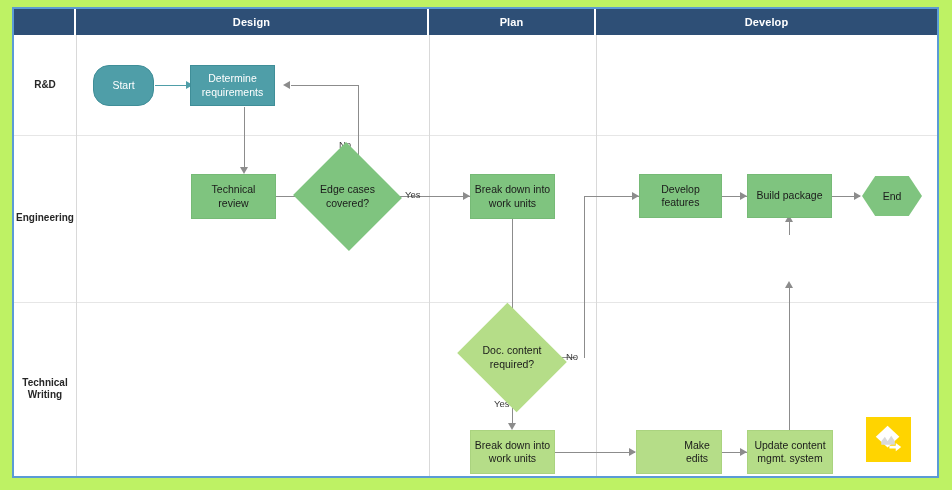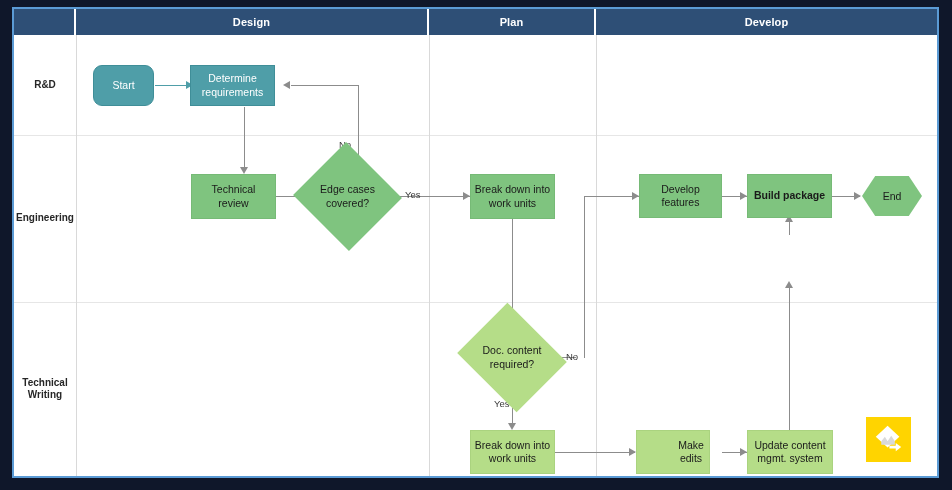--- a/index.html
+++ b/index.html
@@ -5,21 +5,21 @@
   html, body {
     margin: 0;
     padding: 0;
     background: #ffffff;
     font-family: "Liberation Sans", sans-serif;
   }
   #stage {
     position: relative;
     width: 952px;
     height: 490px;
-    background: #0f172a;
+    background: #bef264;
     overflow: hidden;
   }
 
   
   #frame {
     position: absolute;
     left: 12px;
     top: 7px;
     width: 927px;
     height: 471px;
@@ -87,21 +87,21 @@
     font-size: 10.5px;
     line-height: 1.25;
     color: #1a1a1a;
     padding: 1px 3px;
   }
   .node.teal {
     background: #4f9ea8;
     color: #ffffff;
     border: 1px solid #3f8e98;
   }
-  .node.teal.pill { border-radius: 9px; }
+  .node.teal.pill { border-radius: 16px; }
   .node.green {
     background: #7fc47f;
     border: 1px solid #76ba76;
   }
   .node.green-light {
     background: #b5dd88;
     border: 1px solid #aad37f;
   }
 
   
@@ -330,21 +330,21 @@
       </div>
     </div>
 
     <div class="node green" style="left:625px; top:165px; width:83px; height:44px;">
       <div>
         <div>Develop</div>
         <div>features</div>
       </div>
     </div>
 
-    <div class="node green" style="left:733px; top:165px; width:85px; height:44px;font-weight:bold;">
+    <div class="node green" style="left:733px; top:165px; width:85px; height:44px;">
       <span>Build package</span>
     </div>
 
     <div class="hexagon" style="left:848px; top:167px; width:60px; height:40px;">
       <span>End</span>
     </div>
 
 
     <div class="diamond" style="left:456px; top:313px; width:84px; height:71px;">
       <div class="dshape green-light"></div>
@@ -356,21 +356,21 @@
       </div>
     </div>
 
     <div class="node green-light" style="left:456px; top:421px; width:85px; height:44px;">
       <div>
         <div>Break down into</div>
         <div>work units</div>
       </div>
     </div>
 
-    <div class="node green-light" style="left:622px; top:421px; width:74px; height:44px;padding-left:39px;">
+    <div class="node green-light" style="left:622px; top:421px; width:86px; height:44px;padding-left:39px;">
       <span>Make edits</span>
     </div>
 
     <div class="node green-light" style="left:733px; top:421px; width:86px; height:44px;">
       <div>
         <div>Update content</div>
         <div>mgmt. system</div>
       </div>
     </div>
 

